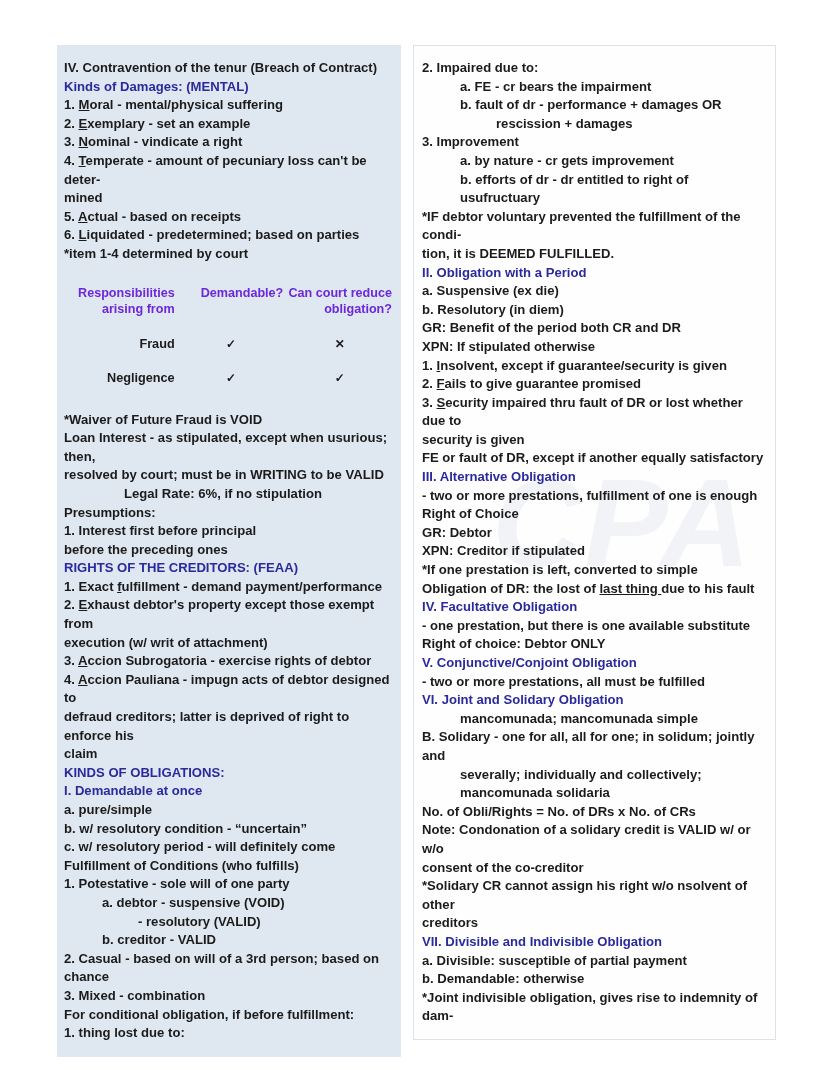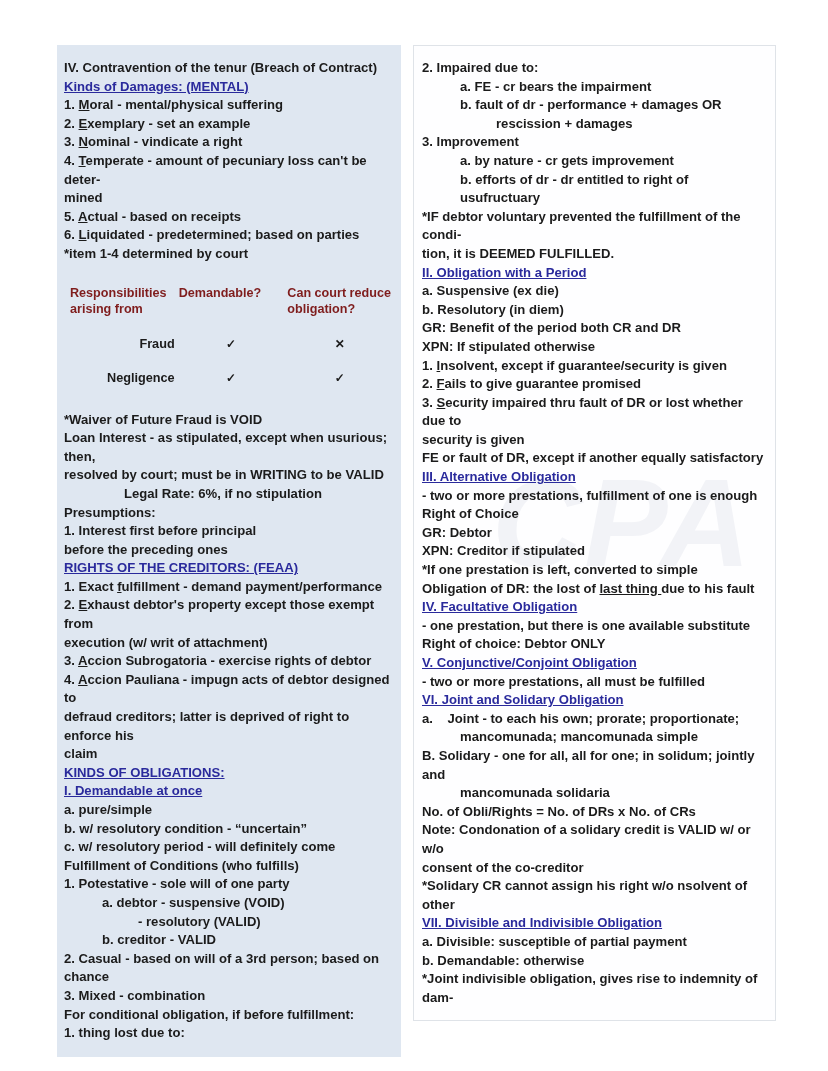--- a/index.html
+++ b/index.html
@@ -65,40 +65,40 @@
   .content { position: relative; z-index: 1; }
 
   .line {
     font-size: 13.1px;
     line-height: 18.6px;
     color: #1b1b1b;
     white-space: pre-wrap;
     font-weight: 600;
   }
   .line.b { font-weight: bold; }
-  .line.blue { color: #2a2a9c; font-weight: bold; text-decoration: underline; }
+  .line.blue { color: #2a2a9c; font-weight: bold; }
   .line.ind1 { padding-left: 38px; }
   .line.ind2 { padding-left: 74px; }
   .line.ind-center { padding-left: 60px; }
   u.mn { text-decoration: underline; }
 
   table.resp {
     border-collapse: collapse;
     margin: 17px 0 16px 4px;
     width: 326px;
     table-layout: fixed;
   }
   table.resp th {
     font-size: 12.6px;
     line-height: 16.5px;
     font-weight: 600;
-    text-align: left;
+    text-align: right;
     padding: 4px 2px 9px 2px;
     vertical-align: top;
-    color: #7f1d1d;
+    color: #6d28d9;
   }
   table.resp td {
     font-size: 12.7px;
     line-height: 16px;
     font-weight: 600;
     padding: 9px 2px 9px 2px;
     color: #1b1b1b;
   }
   table.resp td.lbl { text-align: right; padding-left: 4px; }
   table.resp td.mark { text-align: center; font-size: 12px; }
@@ -208,28 +208,29 @@
           <div class="line">GR: Debtor</div>
           <div class="line">XPN: Creditor if stipulated</div>
           <div class="line">*If one prestation is left, converted to simple</div>
           <div class="line">Obligation of DR: the lost of <u>last thing </u>due to his fault</div>
           <div class="line blue">IV. Facultative Obligation</div>
           <div class="line">- one prestation, but there is one available substitute</div>
           <div class="line"><b>Right of choice:</b> Debtor ONLY</div>
           <div class="line blue">V. Conjunctive/Conjoint Obligation</div>
           <div class="line">- two or more prestations, all must be fulfilled</div>
           <div class="line blue">VI. Joint and Solidary Obligation</div>
-          <div class="line">a.    Joint - to each his own; prorate; proportionate;</div>
           <div class="line ind1">mancomunada; mancomunada simple</div>
           <div class="line">B. Solidary - one for all, all for one; in solidum; jointly and</div>
+          <div class="line ind1">severally; individually and collectively;</div>
           <div class="line ind1">mancomunada solidaria</div>
           <div class="line">No. of Obli/Rights = No. of DRs x No. of CRs</div>
           <div class="line">Note: Condonation of a solidary credit is VALID w/ or w/o</div>
           <div class="line">consent of the co-creditor</div>
           <div class="line">*Solidary CR cannot assign his right w/o nsolvent of other</div>
+          <div class="line">creditors</div>
           <div class="line blue">VII. Divisible and Indivisible Obligation</div>
           <div class="line">a. Divisible: susceptible of partial payment</div>
           <div class="line">b. Demandable: otherwise</div>
           <div class="line">*Joint indivisible obligation, gives rise to indemnity of dam-</div>
         </div>
     </div>
 
   </div>
 </div>
 

